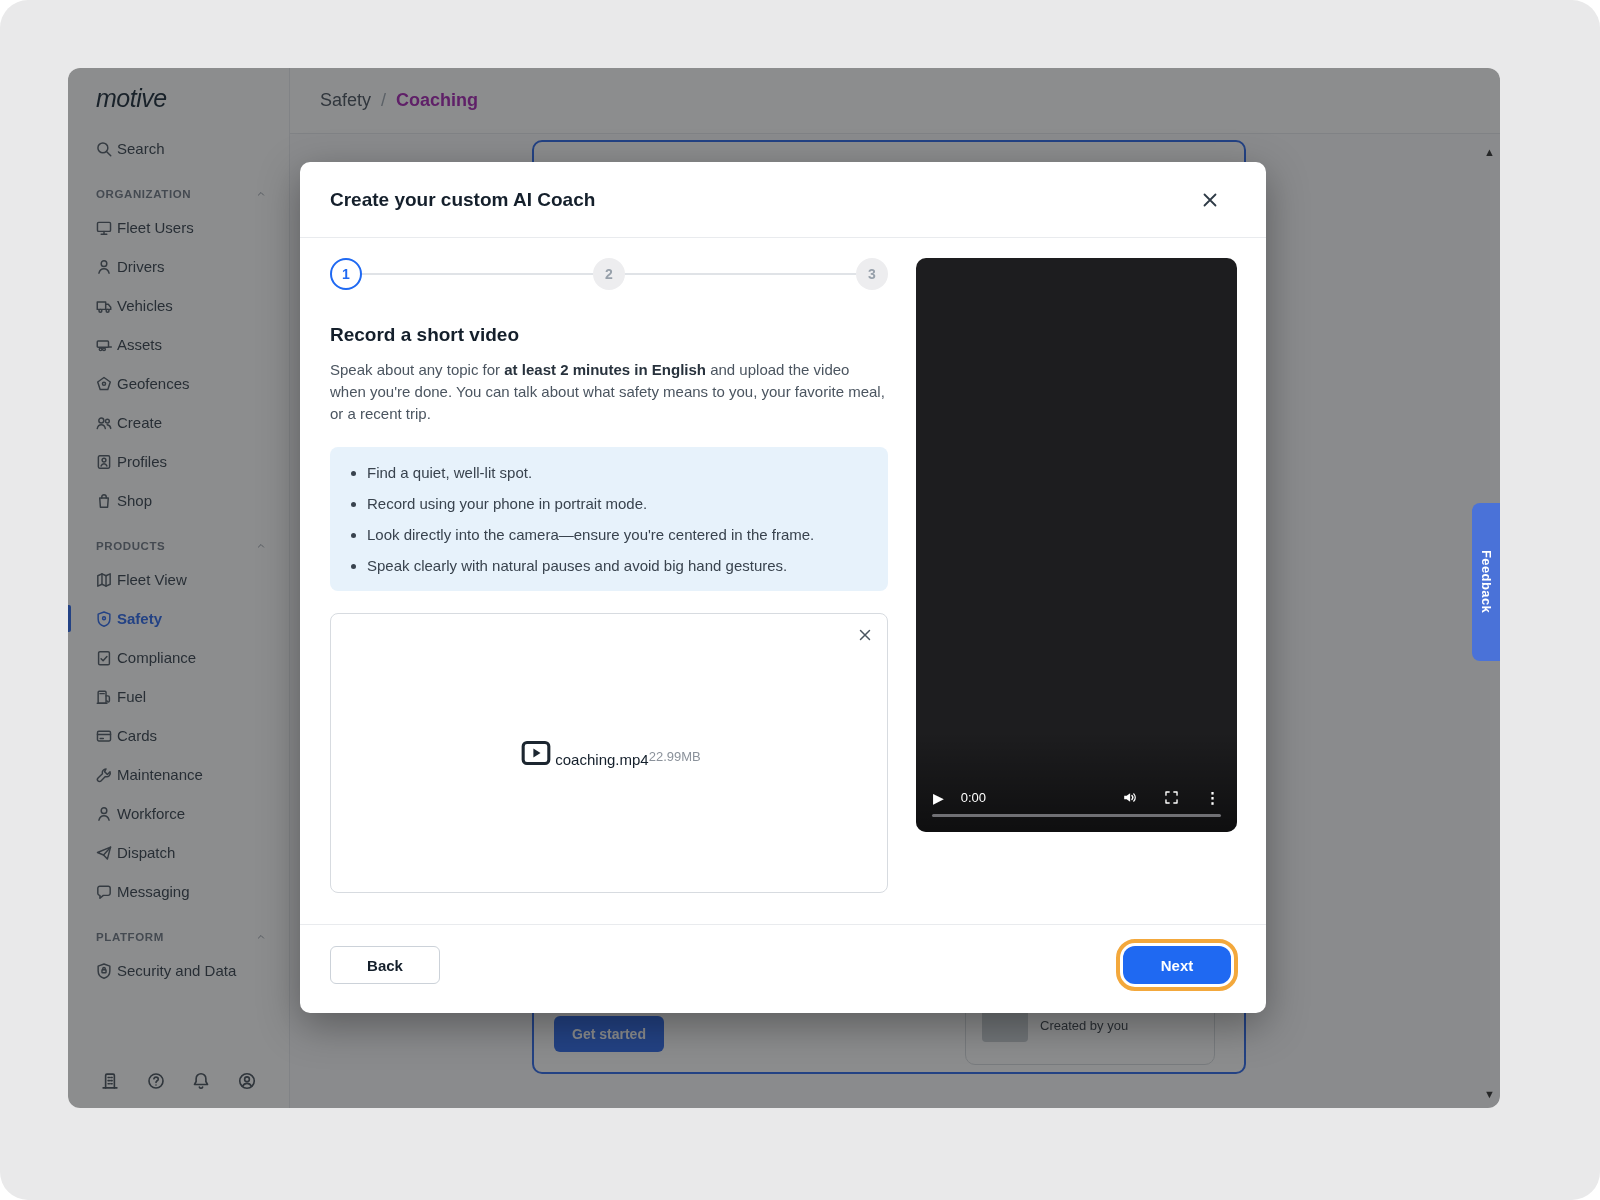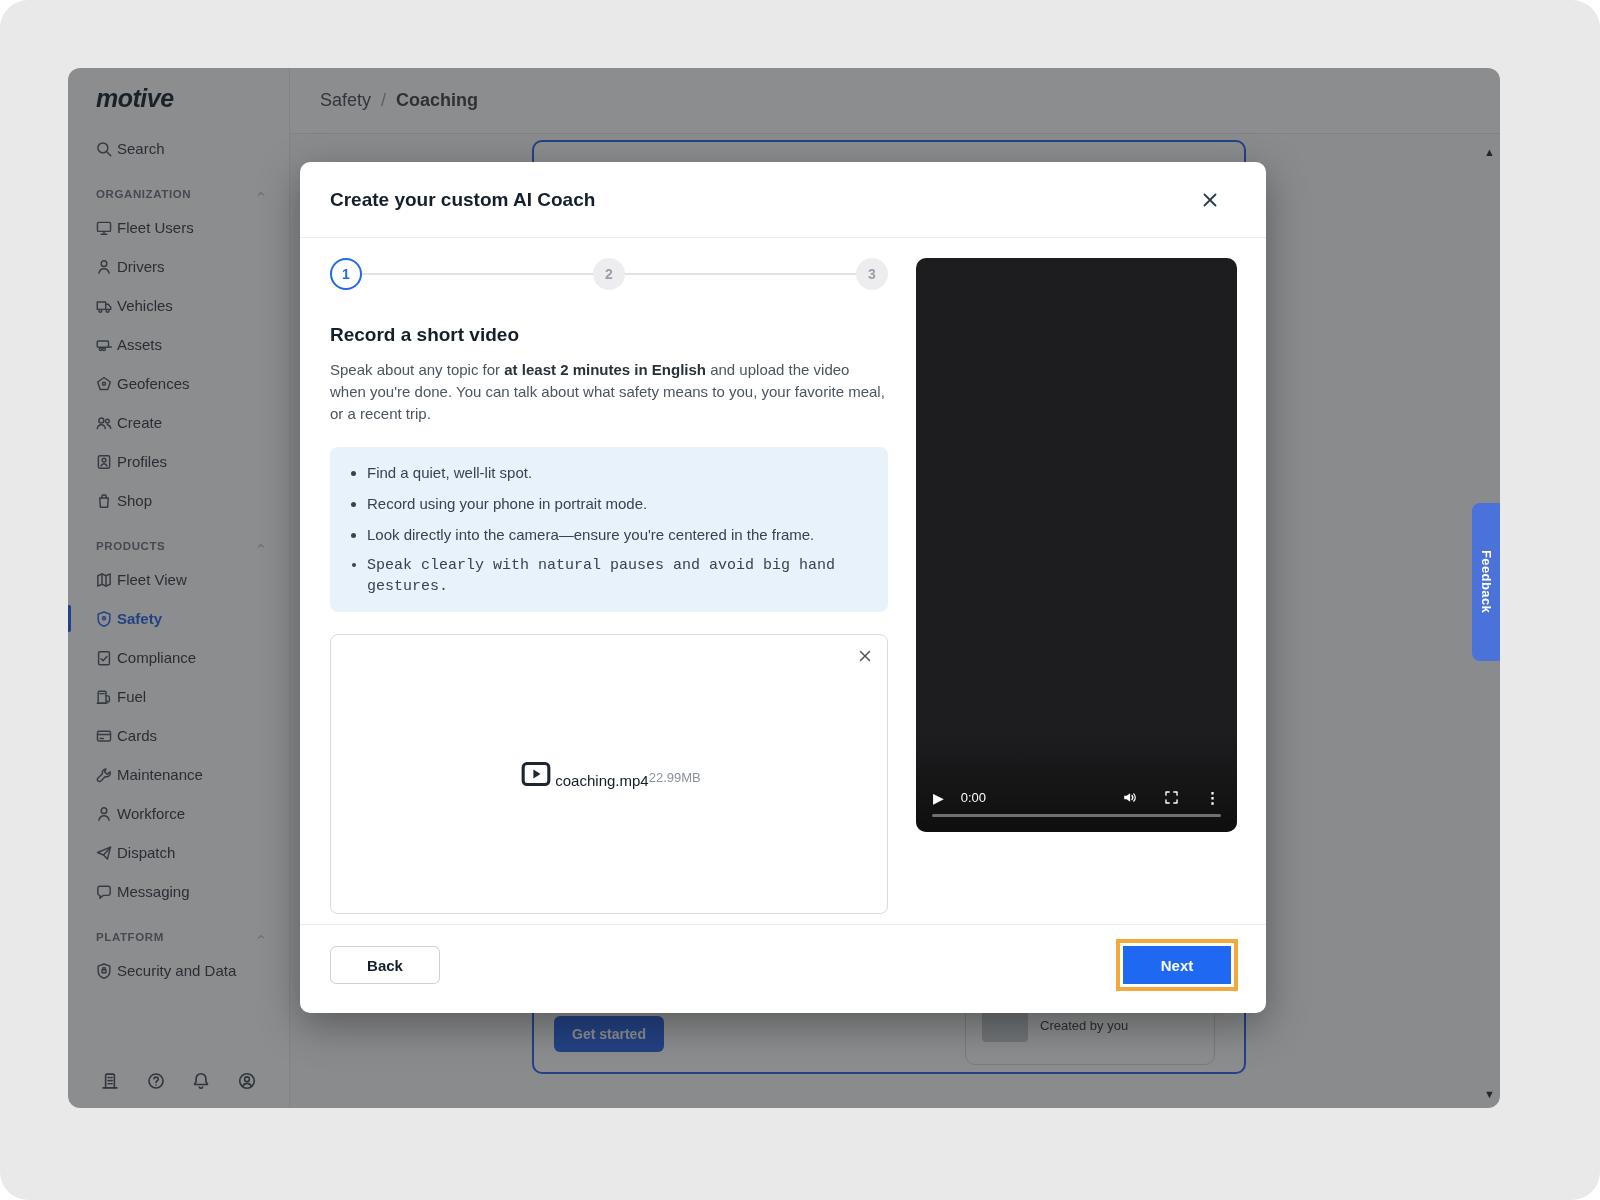--- a/index.html
+++ b/index.html
@@ -15,21 +15,21 @@
     position:absolute; left:68px; top:68px; width:1432px; height:1040px;
     background:#ffffff; border-radius:12px; overflow:hidden;
   }
 
   
   .sidebar {
     position:absolute; left:0; top:0; bottom:0; width:222px;
     background:#ffffff; border-right:1px solid #e8eaee; padding-top:16px;
   }
   .logo {
-    font-size:25px; font-weight:700; font-style:italic; letter-spacing:-0.5px;
+    font-size:25px; font-weight:400; font-style:italic; letter-spacing:-0.5px;
     color:#10202f; padding-left:28px; margin-bottom:16px;
   }
   .nav-item {
     display:flex; align-items:center; gap:4px; height:39px; padding-left:27px;
     font-size:15px; color:#2e3a46; cursor:pointer; position:relative;
   }
   .nav-item .icon { width:18px; height:18px; color:#4a5560; flex:0 0 18px; }
   .nav-item.active { color:#2563eb; font-weight:600; }
   .nav-item.active .icon { color:#2563eb; }
   .nav-item.active::before {
@@ -51,21 +51,21 @@
   svg { display:block; width:100%; height:100%; }
 
   
   .main { position:absolute; left:222px; top:0; right:0; bottom:0; background:#ffffff; }
   .topbar {
     height:66px; border-bottom:1px solid #e6e8ec; display:flex; align-items:center;
     padding-left:30px; font-size:18px;
   }
   .crumb-section { color:#414b57; cursor:pointer; }
   .crumb-divider { margin:0 10px; color:#9aa3ae; }
-  .crumb-page { font-weight:700; color:#404040; }
+  .crumb-page { font-weight:700; color:#a21caf; }
   .content { position:absolute; top:66px; left:0; right:0; bottom:0; overflow:hidden; background:#fbfbfc; }
   .bg-card {
     position:absolute; left:242px; top:6px; width:714px; height:934px;
     background:#ffffff; border:2px solid #2563eb; border-radius:10px;
   }
   .get-started {
     position:absolute; left:20px; bottom:20px; width:110px; height:36px;
     background:#2563eb; color:#ffffff; font-weight:700; font-size:14px;
     border:none; border-radius:6px; font-family:inherit; cursor:pointer;
   }
@@ -112,21 +112,21 @@
   }
   .step-circle.active { background:#fff; border:2px solid #1f69f2; color:#1f69f2; }
   .step-line { flex:1; height:2px; background:#e0e3e7; }
   .step-heading { margin:34px 0 0; font-size:19px; font-weight:700; color:#141f2b; }
   .desc { margin:13px 0 0; font-size:15px; line-height:22px; color:#4b5560; }
   .desc strong { color:#28323d; }
   .tips { margin-top:22px; background:#e7f2fb; border-radius:8px; padding:15px 16px; }
   .tips ul { margin:0; padding-left:21px; }
   .tips li { font-size:15px; line-height:21px; color:#39434e; margin:10px 0; }
   .tips li:first-child { margin-top:0; }
-  .tips li:last-child { margin-bottom:0;font-family:Liberation Mono, monospace; }
+  .tips li:last-child { margin-bottom:0; }
   .upload-card {
     margin-top:22px; height:280px; border:1px solid #d7dbe0; border-radius:8px;
     position:relative; display:flex; flex-direction:row; align-items:center; justify-content:center;
   }
   .upload-close { position:absolute; top:12px; right:13px; width:18px; height:18px; color:#4a5560; cursor:pointer; }
   .upload-icon { width:38px; height:38px; color:#1c2630; }
   .upload-name { margin-top:13px; font-size:15px; color:#141f2b; }
   .upload-size { margin-top:7px; font-size:13px; color:#8b929b; }
 
   .right-col { width:321px; }
@@ -154,21 +154,21 @@
 
   .modal-footer {
     height:89px; min-height:89px; border-top:1px solid #e9ebee;
     display:flex; align-items:center; justify-content:space-between; padding:0 28px 8px 30px;
   }
   .btn-back {
     width:110px; height:38px; background:#ffffff; border:1px solid #ccd2d9; border-radius:6px;
     font-size:15px; font-weight:700; color:#141f2b; cursor:pointer; font-family:inherit;
   }
   .btn-next {
-    width:108px; height:38px; background:#1f69f2; border:none; border-radius:0;
+    width:108px; height:38px; background:#1f69f2; border:none; border-radius:12px;
     font-size:15px; font-weight:700; color:#ffffff; cursor:pointer; font-family:inherit;
     outline:4px solid #f3a83c; outline-offset:3px; margin-right:7px;
   }
 </style>
 </head>
 <body>
 
 <div class="canvas">
   <div class="app">
 

